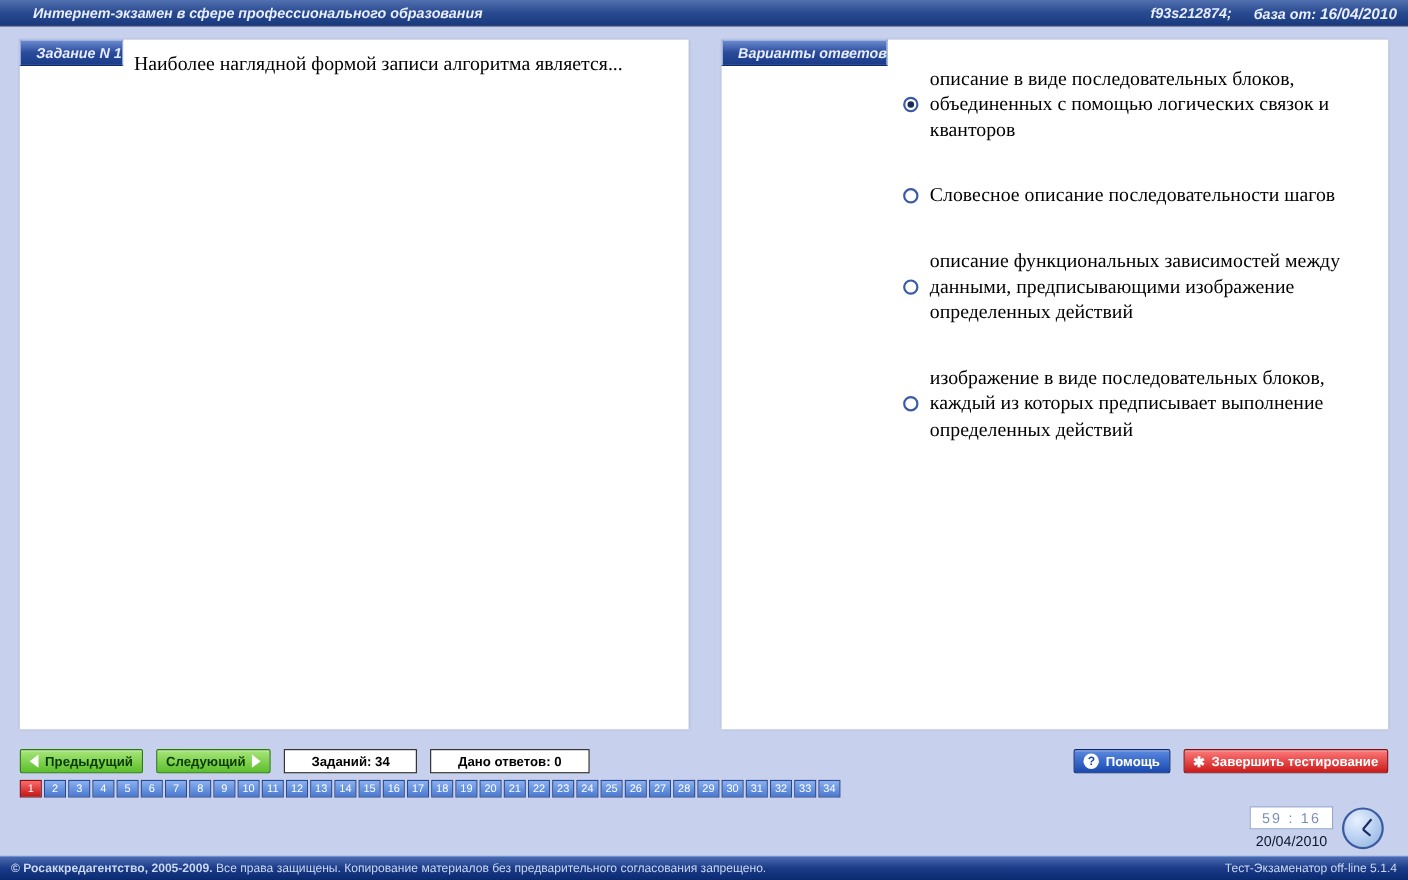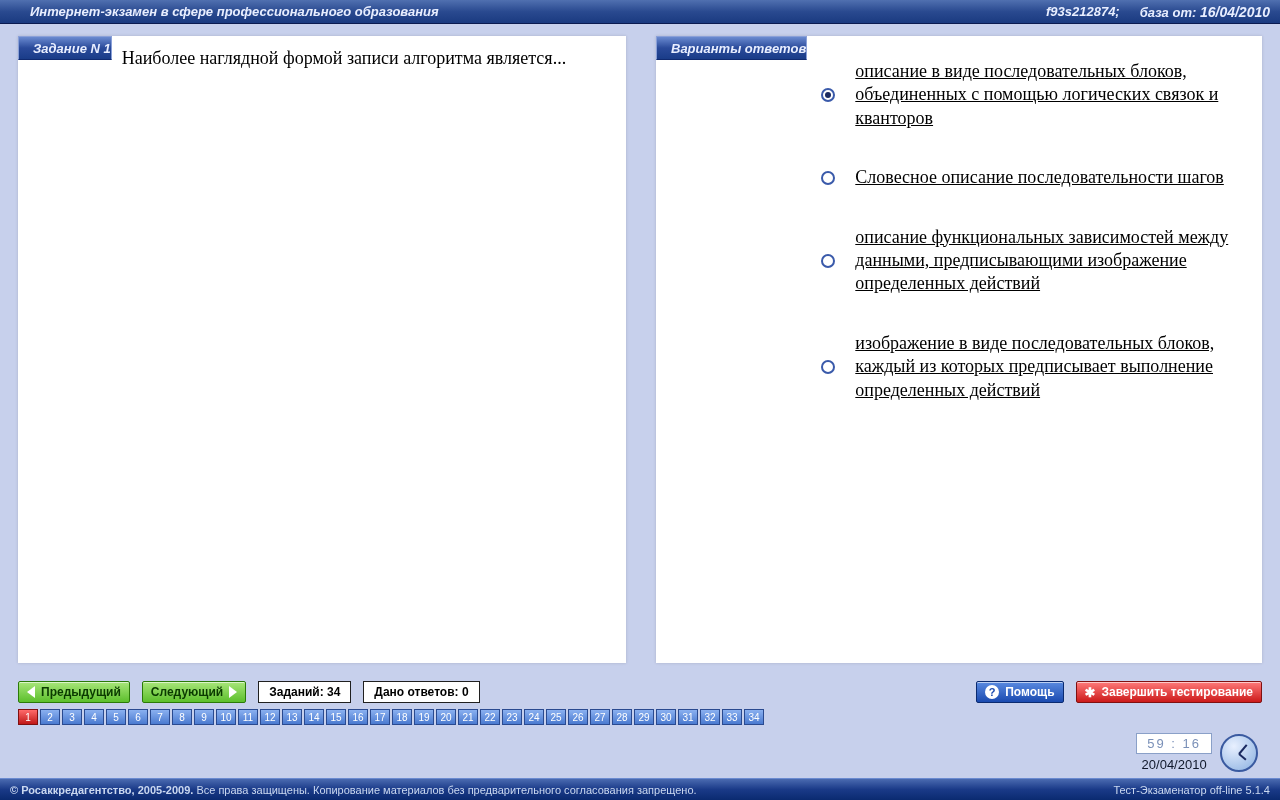--- a/index.html
+++ b/index.html
@@ -61,23 +61,22 @@
     font-family: "Times New Roman", serif;
     font-size: 18px;
     color: #000;
     overflow: auto;
   }
 
   .answers { padding: 24px 14px; }
   .answer-row {
     display: flex;
     align-items: center;
-    gap: 20px;
+    gap: 10px;
     margin-bottom: 36px;
-    text-decoration: underline;
   }
   .radio {
     width: 14px; height: 14px;
     border-radius: 50%;
     border: 2px solid #3a5aaa;
     flex-shrink: 0;
     display: flex; align-items: center; justify-content: center;
     cursor: pointer;
   }
   .radio.checked::after {
@@ -131,21 +130,21 @@
   }
   .btn .tri-left  { border-width: 6px 8px 6px 0; border-color: transparent #fff transparent transparent; margin-right: 6px; }
   .btn .tri-right { border-width: 6px 0 6px 8px; border-color: transparent transparent transparent #fff; margin-left: 6px; }
 
   .pill {
     height: 22px;
     background: #fff;
     border: 1px solid #202020;
     display: inline-flex;
     align-items: center;
-    padding: 0 10px;
+    padding: 0 24px;
     font-size: 12px;
     font-weight: bold;
   }
   .controls .spacer { flex: 1; }
 
   .qmark {
     width: 14px; height: 14px; border-radius: 50%;
     background: #fff; color: #1a4ab0;
     display: inline-flex; align-items: center; justify-content: center;
     font-weight: bold; font-size: 11px; margin-right: 6px;

